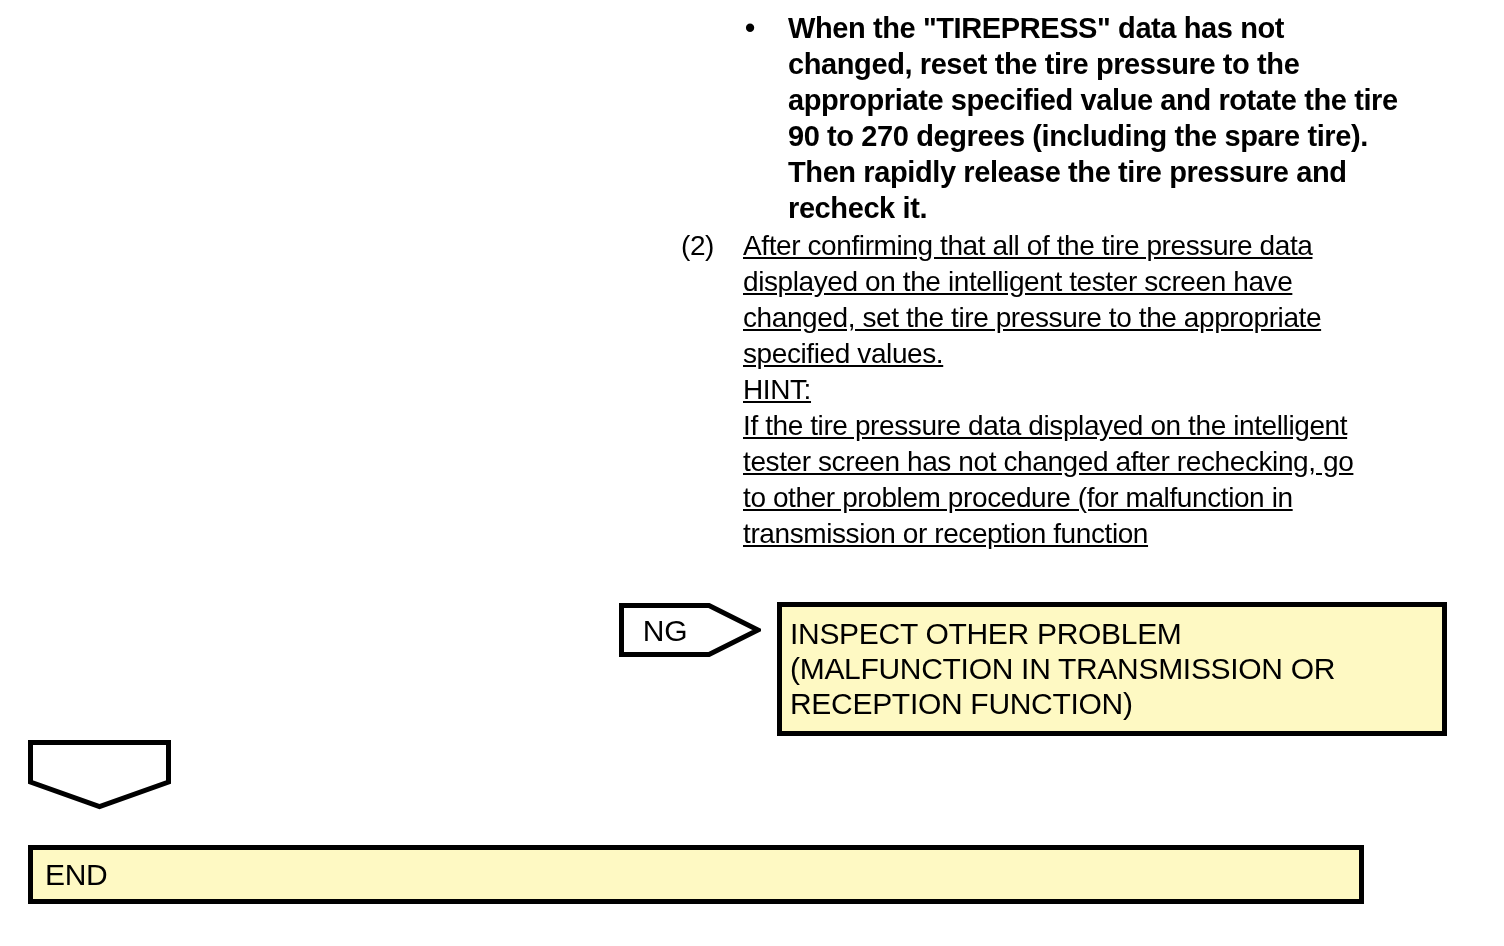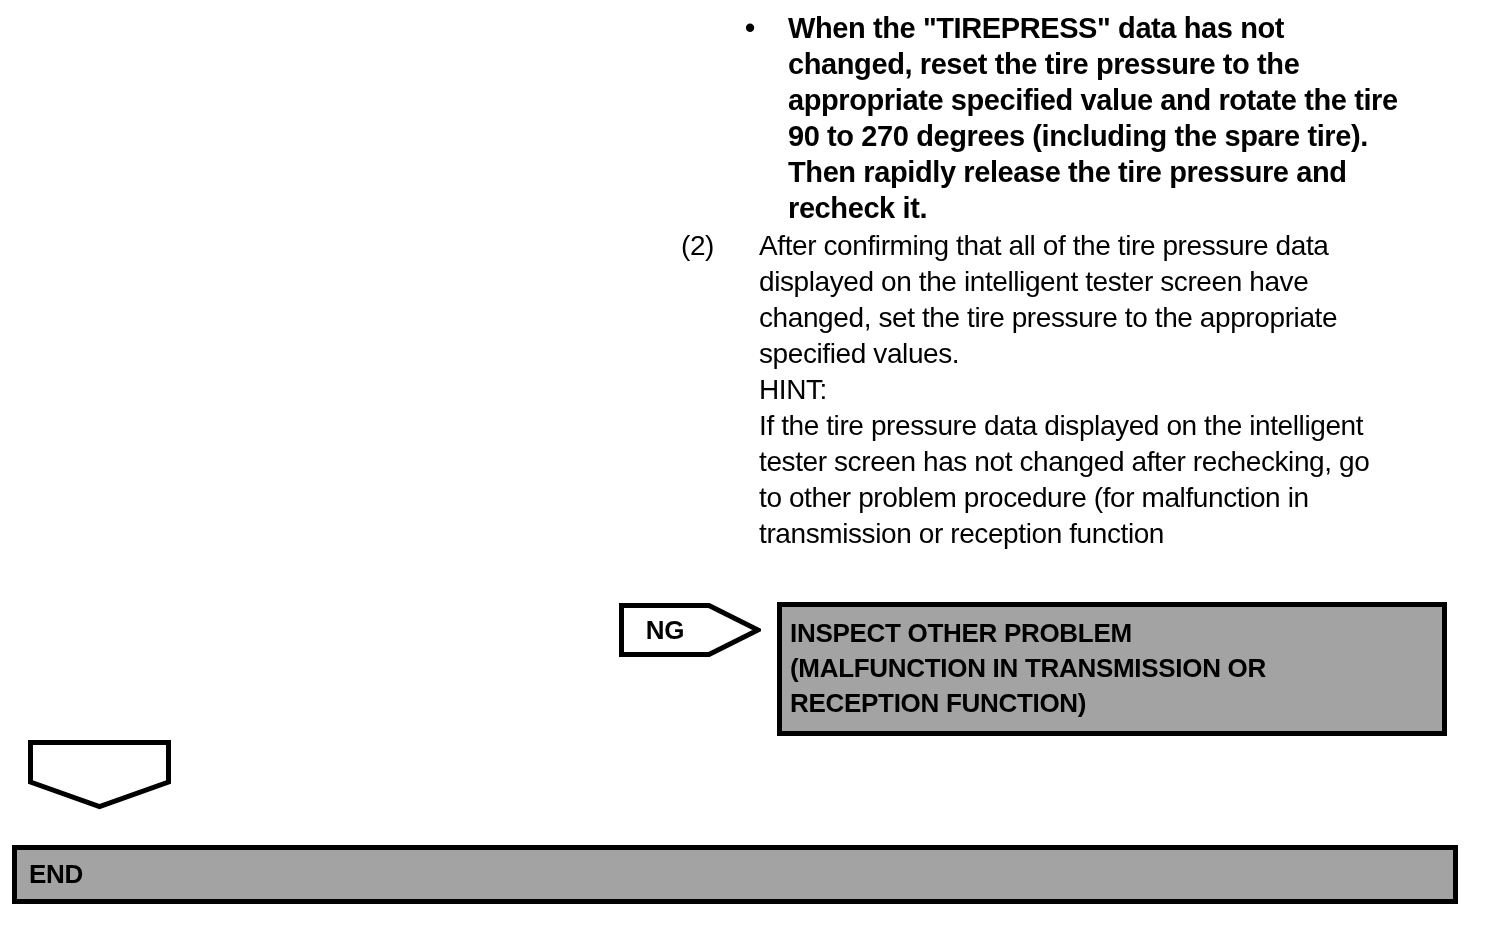--- a/index.html
+++ b/index.html
@@ -30,25 +30,25 @@
     font-size: 28px;
     font-weight: normal;
     line-height: 36px;
     letter-spacing: -0.4px;
   }
 
   
   .flow-box {
     box-sizing: border-box;
     border: 5px solid #000000;
-    background: #a3a3a3;
+    background: #fef9c3;
   }
   .flow-label {
-    font-size: 26px;
-    font-weight: bold;
+    font-size: 30px;
+    font-weight: normal;
     letter-spacing: -0.3px;
     line-height: 35px;
   }
   .ng-box-text {
     padding: 9px 8px 0 8px;
   }
   .end-box {
     display: flex;
     align-items: center;
     padding-left: 12px;
@@ -68,21 +68,21 @@
 
   <div class="abs para-bold" style="left:745px; top:10px; width:40px;">•</div>
   <div class="abs para-bold preline" style="left:788px; top:10px; width:690px;">When the "TIREPRESS" data has not
 changed, reset the tire pressure to the
 appropriate specified value and rotate the tire
 90 to 270 degrees (including the spare tire).
 Then rapidly release the tire pressure and
 recheck it.</div>
 
   <div class="abs para-reg" style="left:681px; top:228px; width:60px;">(2)</div>
-  <div class="abs para-reg preline" style="left:759px; top:228px; width:720px;">After confirming that all of the tire pressure data
+  <div class="abs para-reg preline" style="left:743px; top:228px; width:720px;text-decoration:underline;">After confirming that all of the tire pressure data
 displayed on the intelligent tester screen have
 changed, set the tire pressure to the appropriate
 specified values.
 HINT:
 If the tire pressure data displayed on the intelligent
 tester screen has not changed after rechecking, go
 to other problem procedure (for malfunction in
 transmission or reception function</div>
 
   <div class="abs" style="left:619px; top:603px; width:142px; height:54px;">
@@ -97,17 +97,17 @@
 (MALFUNCTION IN TRANSMISSION OR
 RECEPTION FUNCTION)</div>
   </div>
 
   <div class="abs" style="left:28px; top:740px; width:143px; height:70px;">
     <svg class="connector" width="143" height="70" viewBox="0 0 143 70">
       <polygon points="2.5,2.5 140.5,2.5 140.5,42 71.5,66.5 2.5,42" fill="#ffffff" stroke="#000000" stroke-width="5" stroke-linejoin="miter"></polygon>
     </svg>
   </div>
 
-  <div class="abs flow-box end-box" style="left:12px; top:845px; width:1446px; height:59px;">
+  <div class="abs flow-box end-box" style="left:28px; top:845px; width:1336px; height:59px;">
     <span class="flow-label">END</span>
   </div>
 
 </div>
 
 </body></html>

